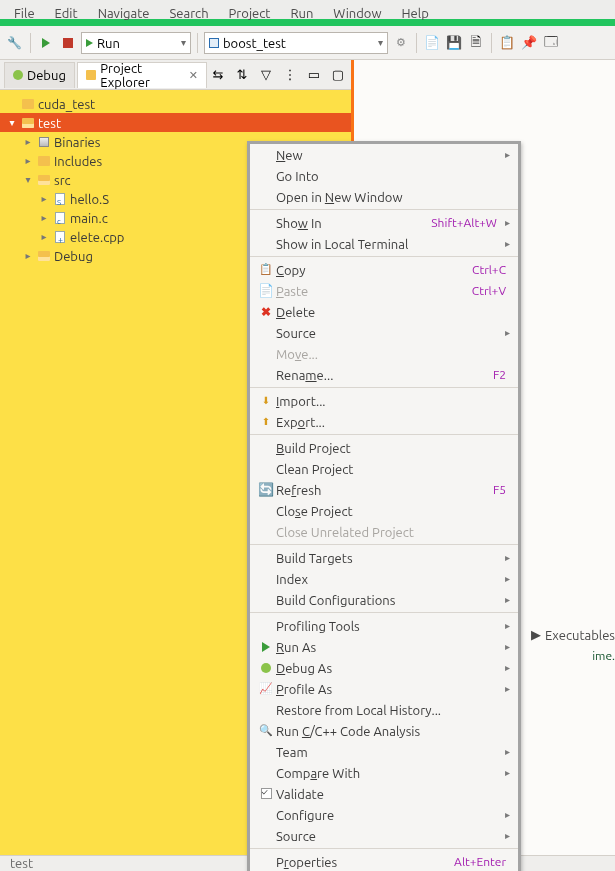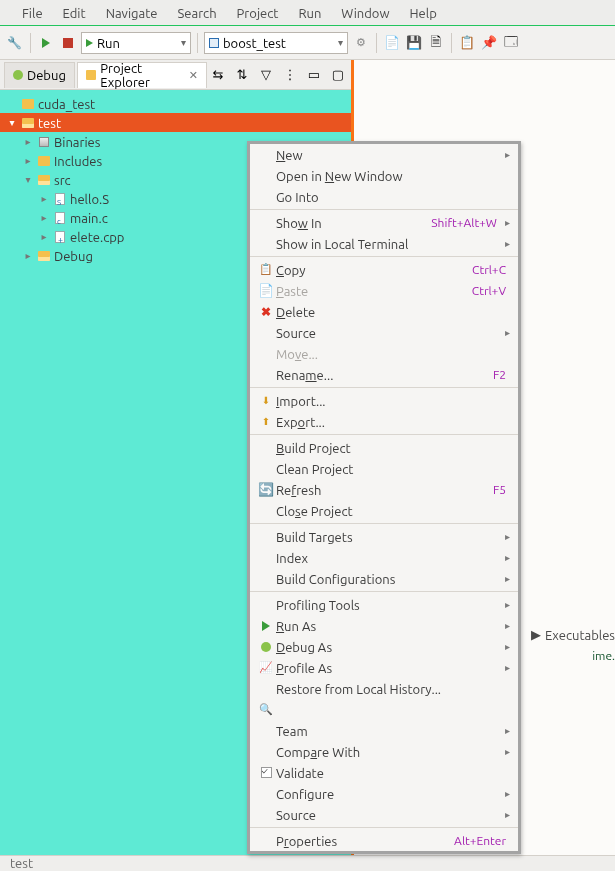--- a/index.html
+++ b/index.html
@@ -1,33 +1,33 @@
 <!DOCTYPE html>
 <html><head>
 <meta charset="utf-8">
 <style>
 * { margin: 0; padding: 0; box-sizing: border-box; font-family: "Ubuntu", "Segoe UI", Arial, sans-serif; font-size: 13px; }
 body { width: 615px; height: 871px; background: #f0efec; overflow: hidden; position: relative; }
-.menubar { display: flex; background: #ededeb; border-bottom: 1px solid #22c55e; padding: 4px 12px; height: 26px; }
+.menubar { display: flex; background: #ededeb; border-bottom: 7px solid #22c55e; padding: 4px 4px; height: 26px; }
 .menubar-item { padding: 2px 10px; color: #4c4c4c; cursor: pointer; }
 .toolbar { display: flex; align-items: center; gap: 4px; background: #f2f1ef; border-bottom: 1px solid #d4d0ca; padding: 4px 6px; height: 34px; }
 .tb-btn { width: 18px; height: 18px; display: inline-flex; align-items: center; justify-content: center; cursor: pointer; }
 .tb-sep { width: 1px; height: 20px; background: #cfcac4; margin: 0 2px; }
 .combo { display: flex; align-items: center; border: 1px solid #bab5ae; background: #fff; height: 22px; padding: 0 4px; gap: 4px; }
 .combo.run { width: 110px; }
-.combo.cfg { width: 144px; }
+.combo.cfg { width: 184px; }
 .combo .chev { margin-left: auto; color: #6b6b6b; font-size: 10px; }
 .workspace { display: flex; height: calc(100% - 60px); }
 .leftpane { width: 354px; background: #fcfbf9; border-right: 3px solid #f97316; display: flex; flex-direction: column; }
 .tabs { display: flex; align-items: center; border-bottom: 1px solid #d4d0ca; height: 30px; background: #efeeec; padding: 0 4px; }
 .tab { display: flex; align-items: center; gap: 4px; padding: 4px 8px; background: #fff; border: 1px solid #d4d0ca; border-bottom: none; margin-right: 2px; height: 26px; }
 .tab.inactive { background: #e6e4e1; }
 .tab-close { color: #777; cursor: pointer; font-size: 11px; margin-left: 2px; }
 .tb-icons-right { margin-left: auto; display: flex; gap: 6px; }
-.tree { flex: 1; padding-top: 4px; overflow: auto; background: #5eead4; }
+.tree { flex: 1; padding-top: 4px; overflow: auto; background: #fde047; }
 .tree-row { display: flex; align-items: center; height: 19px; padding-left: 4px; cursor: pointer; color: #3a3a3a; }
 .tree-row.selected { background: #e95420; color: #fff; }
 .tree-row .tw { width: 12px; text-align: center; color: #777; font-size: 10px; }
 .tree-row.selected .tw { color: #fff; }
 .tree-row .ic { width: 16px; height: 14px; display: inline-flex; align-items: center; justify-content: center; margin: 0 2px; }
 .lvl1 { padding-left: 6px; }
 .lvl2 { padding-left: 22px; }
 .lvl3 { padding-left: 38px; }
 .rightpane { flex: 1; background: #fcfbf9; position: relative; }
 .context-menu { position: absolute; left: 247px; top: 141px; width: 274px; background: #f6f5f3; border: 3px solid #a3a3a3; box-shadow: 1px 2px 4px rgba(0,0,0,0.25); z-index: 100; }
@@ -208,25 +208,25 @@
 </div>
 
 <div class="context-menu">
   <div class="cm-item">
       <span class="cm-icon"></span>
       <span class="cm-label"><u>N</u>ew</span>
       <span class="cm-sub">▸</span>
     </div>
   <div class="cm-item">
       <span class="cm-icon"></span>
+      <span class="cm-label">Go Into</span>
+    </div>
+  <div class="cm-item">
+      <span class="cm-icon"></span>
       <span class="cm-label">Open in <u>N</u>ew Window</span>
-    </div>
-  <div class="cm-item">
-      <span class="cm-icon"></span>
-      <span class="cm-label">Go Into</span>
     </div>
   <div class="cm-sep"></div>
   <div class="cm-item">
       <span class="cm-icon"></span>
       <span class="cm-label">Sho<u>w</u> In</span>
       <span class="cm-short">Shift+Alt+W</span>
       <span class="cm-sub">▸</span>
     </div>
   <div class="cm-item">
       <span class="cm-icon"></span>
@@ -282,20 +282,24 @@
     </div>
   <div class="cm-item">
       <span class="cm-icon">🔄</span>
       <span class="cm-label">Re<u>f</u>resh</span>
       <span class="cm-short">F5</span>
     </div>
   <div class="cm-item">
       <span class="cm-icon"></span>
       <span class="cm-label">Clo<u>s</u>e Project</span>
     </div>
+  <div class="cm-item disabled">
+      <span class="cm-icon"></span>
+      <span class="cm-label">Close Unrelated Project</span>
+    </div>
   <div class="cm-sep"></div>
   <div class="cm-item">
       <span class="cm-icon"></span>
       <span class="cm-label">Build Targets</span>
       <span class="cm-sub">▸</span>
     </div>
   <div class="cm-item">
       <span class="cm-icon"></span>
       <span class="cm-label">Index</span>
       <span class="cm-sub">▸</span>
@@ -329,20 +333,21 @@
       <span class="cm-icon ico-profile">📈</span>
       <span class="cm-label"><u>P</u>rofile As</span>
       <span class="cm-sub">▸</span>
     </div>
   <div class="cm-item">
       <span class="cm-icon"></span>
       <span class="cm-label">Restore from Local History...</span>
     </div>
   <div class="cm-item">
       <span class="cm-icon ico-analysis">🔍</span>
+      <span class="cm-label">Run <u>C</u>/C++ Code Analysis</span>
     </div>
   <div class="cm-item">
       <span class="cm-icon"></span>
       <span class="cm-label">Team</span>
       <span class="cm-sub">▸</span>
     </div>
   <div class="cm-item">
       <span class="cm-icon"></span>
       <span class="cm-label">Comp<u>a</u>re With</span>
       <span class="cm-sub">▸</span>

